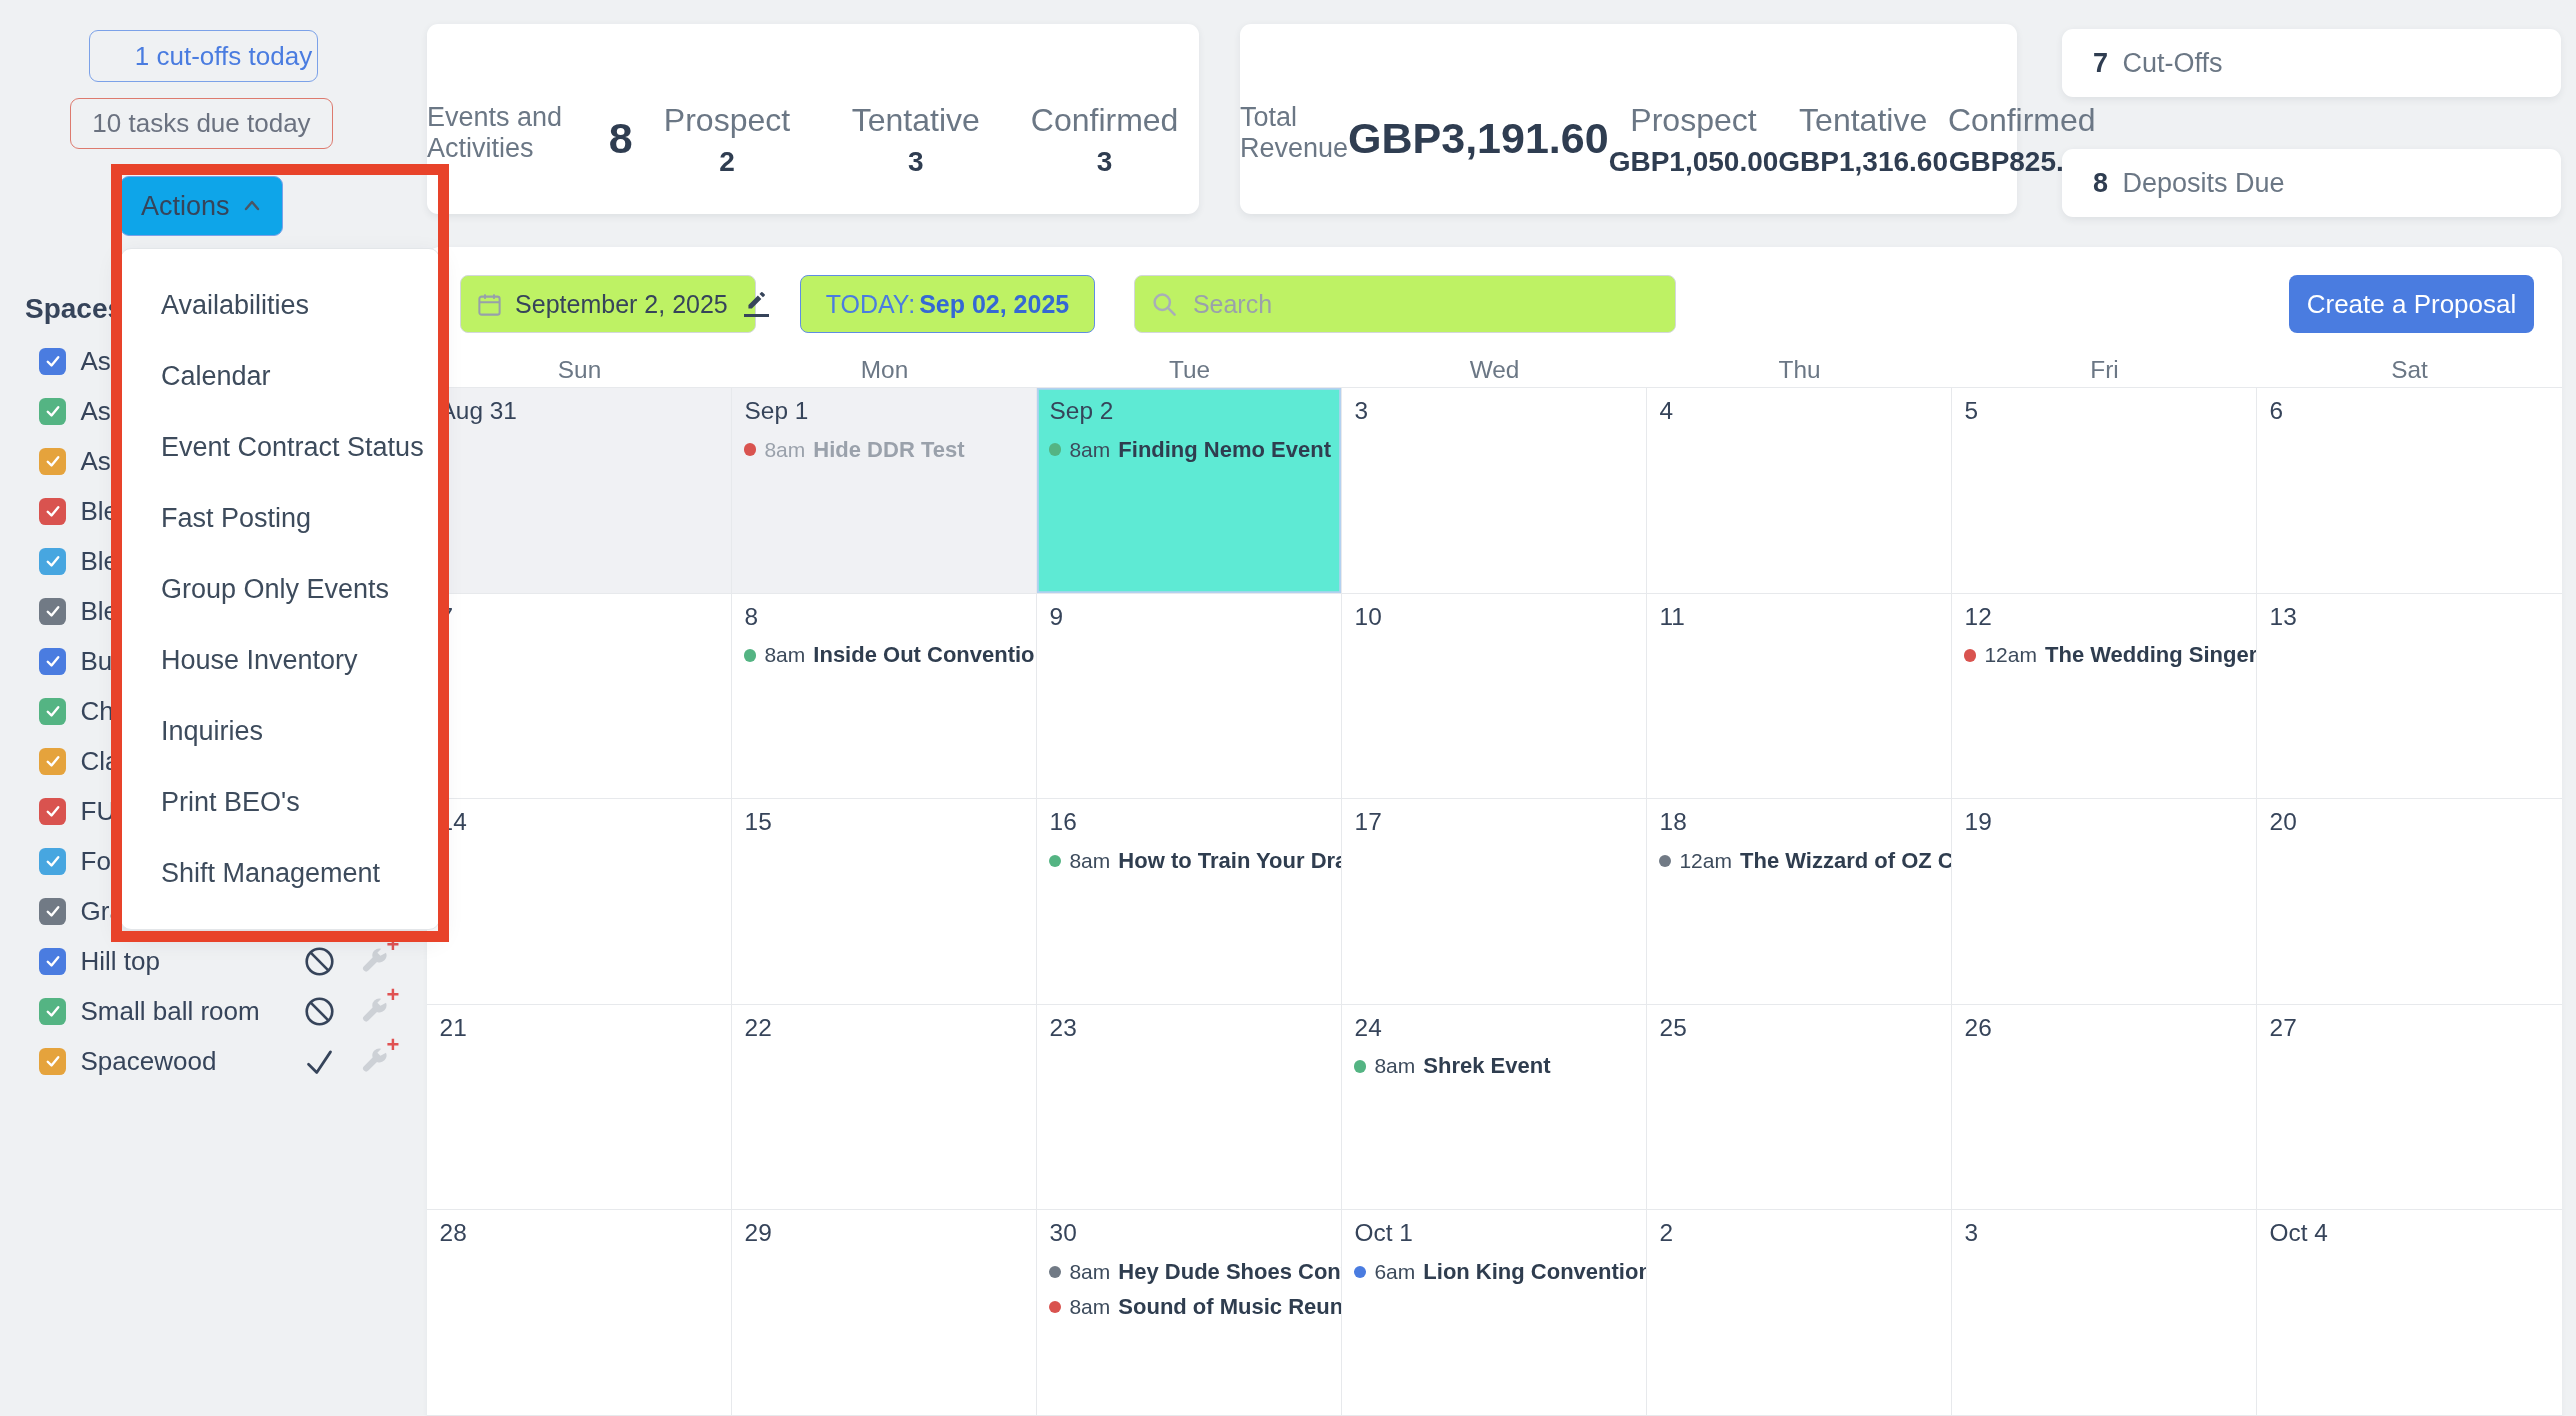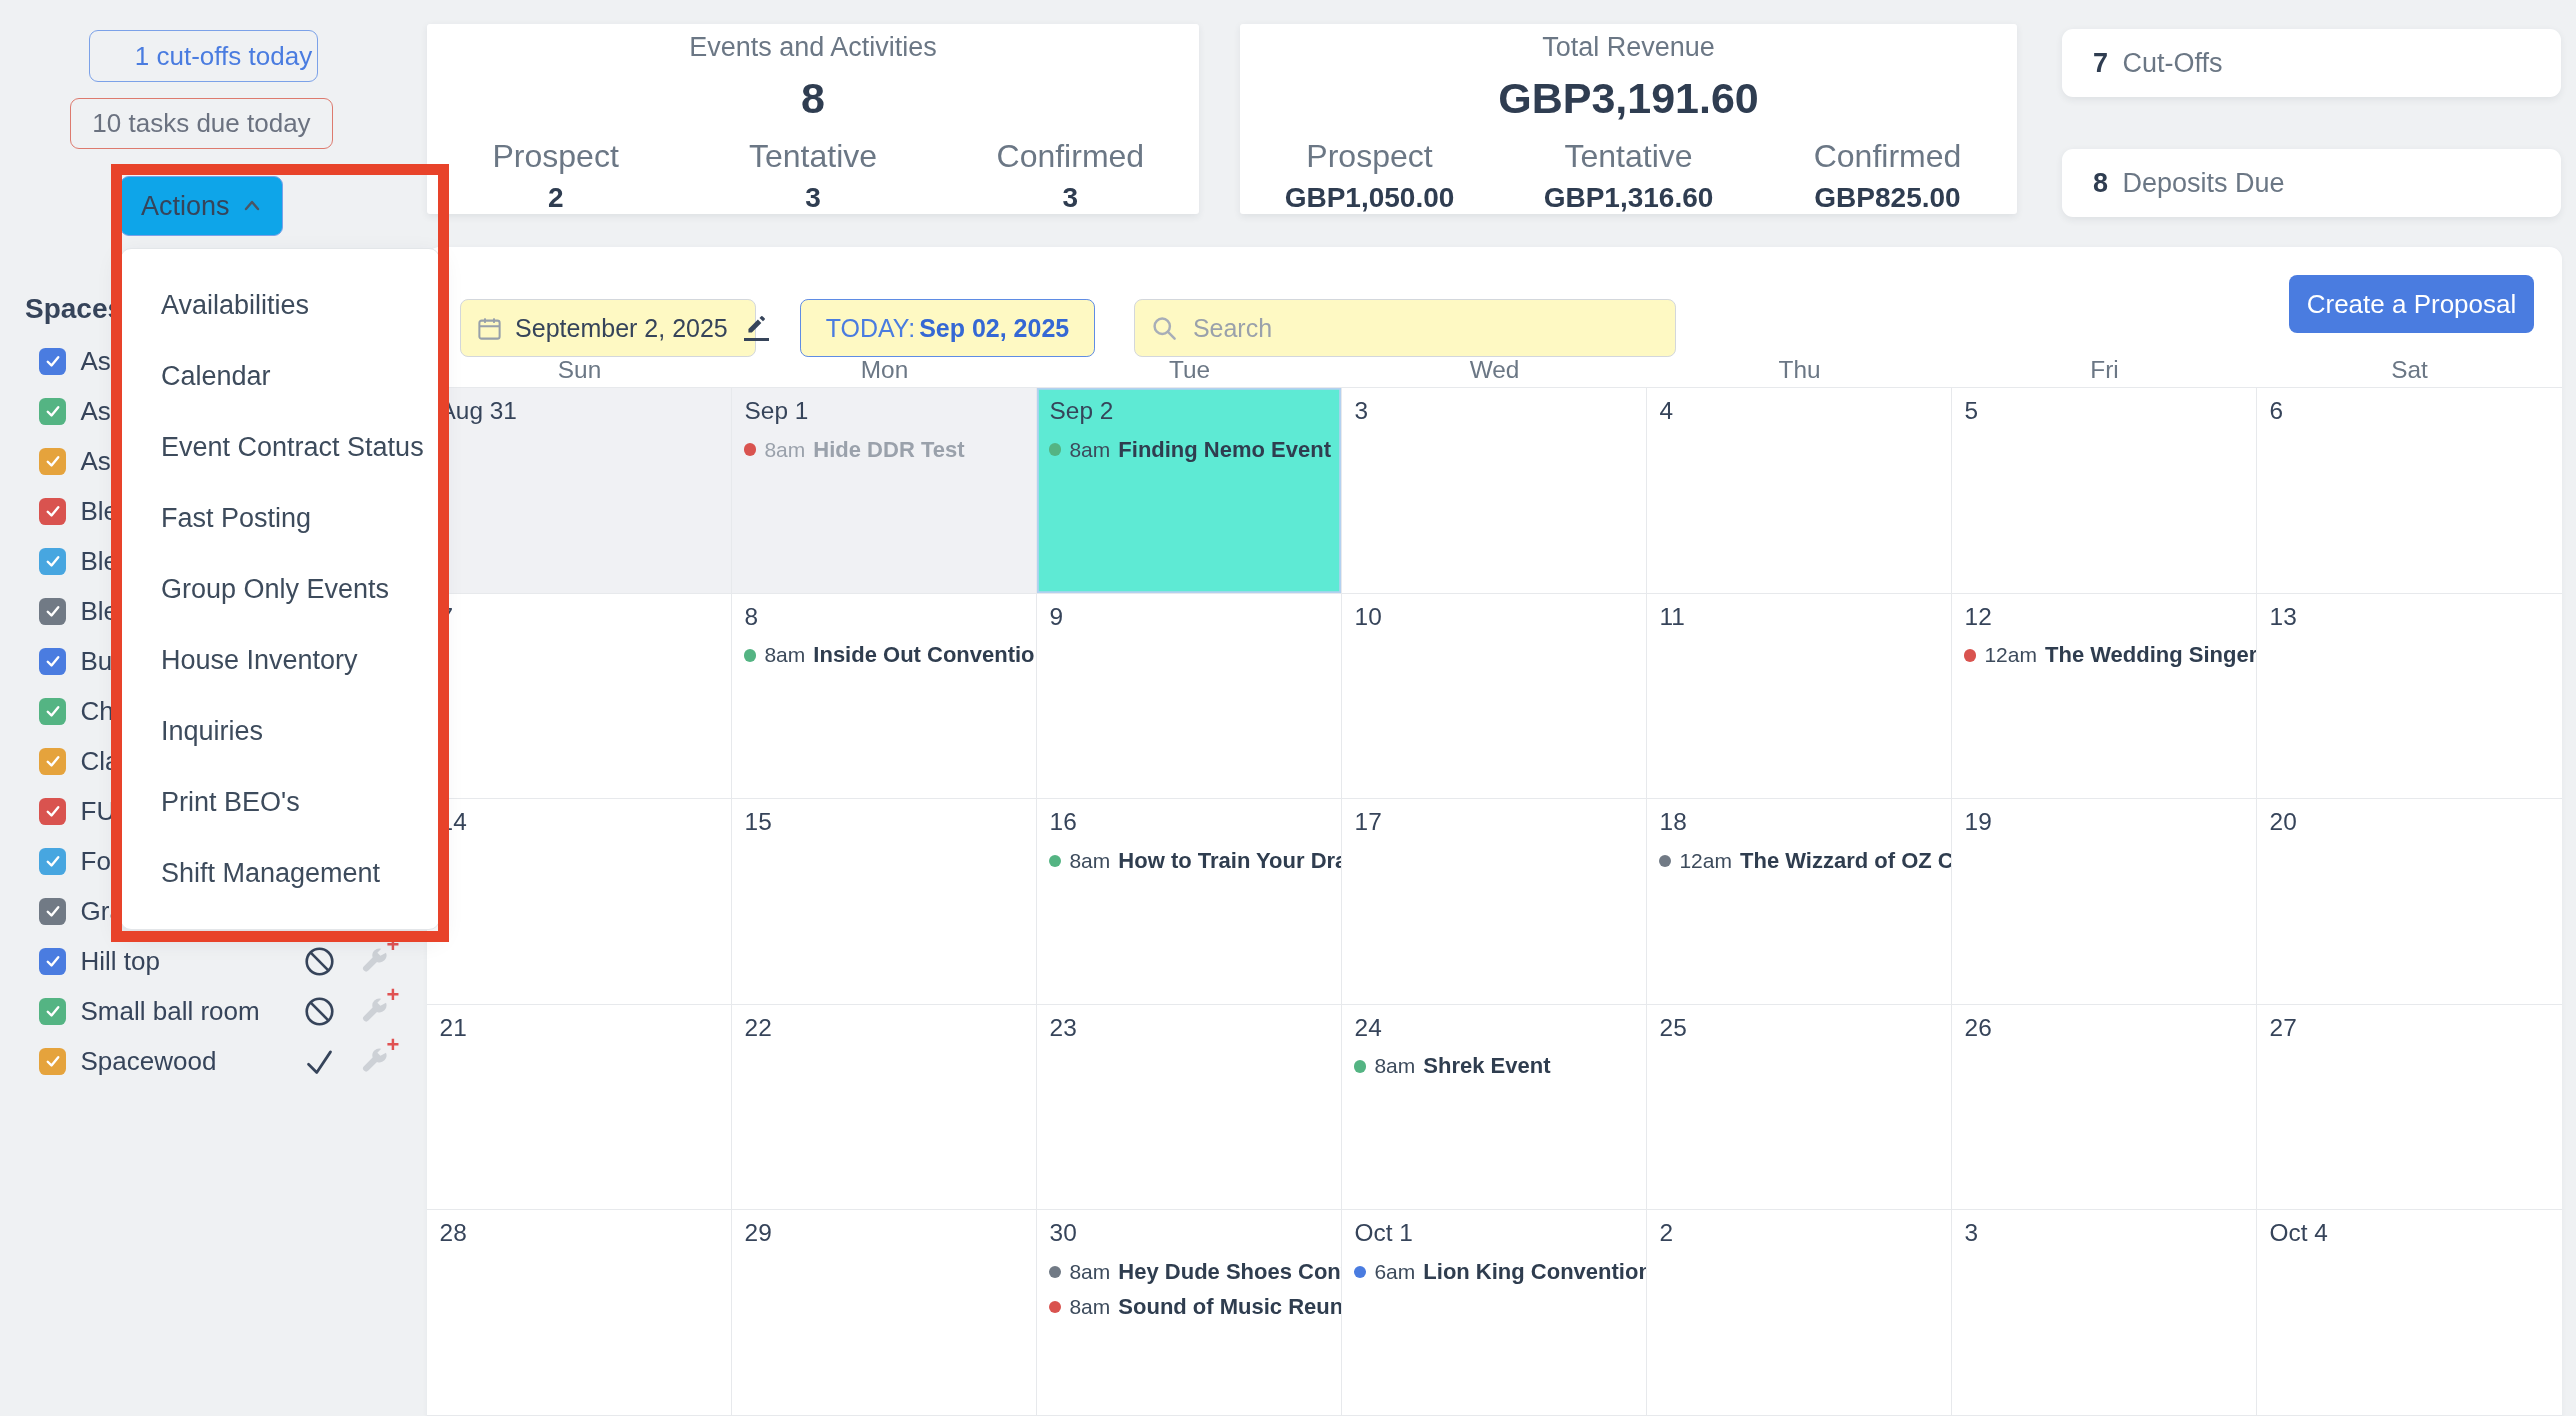--- a/index.html
+++ b/index.html
@@ -47,43 +47,43 @@
     box-shadow:0 9px 25px rgba(40,50,70,.10);
     display:flex;flex-direction:column;justify-content:center;
   }
   .menu-item{height:71px;display:flex;align-items:center;padding-left:40px;font-size:27px;color:#3d4b5c;cursor:pointer;}
   #annotation-rect{
     left:111px;top:164px;width:338px;height:778px;box-sizing:border-box;
     border:11px solid #e8432a;z-index:30;pointer-events:none;
   }
   
   .stat-card{
-    background:#fff;border-radius:3px;box-shadow:0 2.7px 7.2px rgba(40,50,70,.08);
-    display:flex;flex-direction:column;align-items:center;box-sizing:border-box;padding-top:8px;
+    background:#fff;border-radius:11px;box-shadow:0 2.7px 7.2px rgba(40,50,70,.08);
+    display:flex;align-items:center;box-sizing:border-box;padding-top:27px;
   }
   #events-card{left:427px;top:24.4px;width:772px;height:190px;}
   #revenue-card{left:1240px;top:24.4px;width:777px;height:190px;}
   .stat-title{font-size:27px;color:#6b7785;}
   .stat-total{font-size:43px;font-weight:bold;color:#2f3d51;margin-top:11px;}
   .stat-cols{display:flex;width:100%;margin-top:14.5px;}
   .stat-col{flex:1;display:flex;flex-direction:column;align-items:center;}
   .stat-col-label{font-size:32px;color:#6b7785;}
   .stat-col-value{font-size:28px;font-weight:600;color:#2f3d51;margin-top:7.2px;}
   
   .summary-card{
     position:static;background:#fff;border-radius:11px;box-shadow:0 2.7px 7.2px rgba(40,50,70,.08);
     height:68px;display:flex;align-items:center;padding-left:31px;box-sizing:border-box;gap:14.5px;cursor:pointer;
   }
   #summary-stack{left:2062px;top:29px;width:499px;display:flex;flex-direction:column;gap:52px;}
   .summary-count{font-size:27px;font-weight:bold;color:#2f3d51;}
   .summary-label{font-size:27px;color:#6b7785;}
   
   #cal-panel{left:427px;top:247px;width:2135px;height:1170px;background:#fff;border-radius:12.6px 12.6px 0 0;
     box-shadow:0 1.8px 5.4px rgba(40,50,70,.05);}
-  .tool{box-sizing:border-box;height:58px;border-radius:8.1px;display:flex;align-items:center;background:#fef9c3;margin-top:24px;}
+  .tool{box-sizing:border-box;height:58px;border-radius:8.1px;display:flex;align-items:center;background:#bef264;}
   #date-picker{left:460px;top:275px;width:296px;border:1.8px solid #d3d7dc;padding:0 14.5px;gap:12.6px;cursor:pointer;}
   #date-picker .date-text{font-size:25px;color:#36445a;white-space:nowrap;}
   .pencil-wrap{display:flex;flex-direction:column;align-items:center;margin-left:3.6px;cursor:pointer;}
   .pencil-underline{width:25px;height:2.7px;background:#36445a;margin-top:0.9px;}
   #today-btn{left:800px;top:275px;width:295px;border:1.8px solid #5f8ce4;justify-content:center;gap:4px;cursor:pointer;}
   #today-btn .today-prefix{font-size:25px;color:#4a7ce0;}
   #today-btn .today-date{font-size:25px;font-weight:bold;color:#3568d4;}
   #search-box{left:1134px;top:275px;width:542px;border:1.8px solid #d3d7dc;padding:0 16.3px;gap:12.6px;}
   #search-box input{
     border:none;outline:none;flex:1;font-size:25px;color:#36445a;background:transparent;

